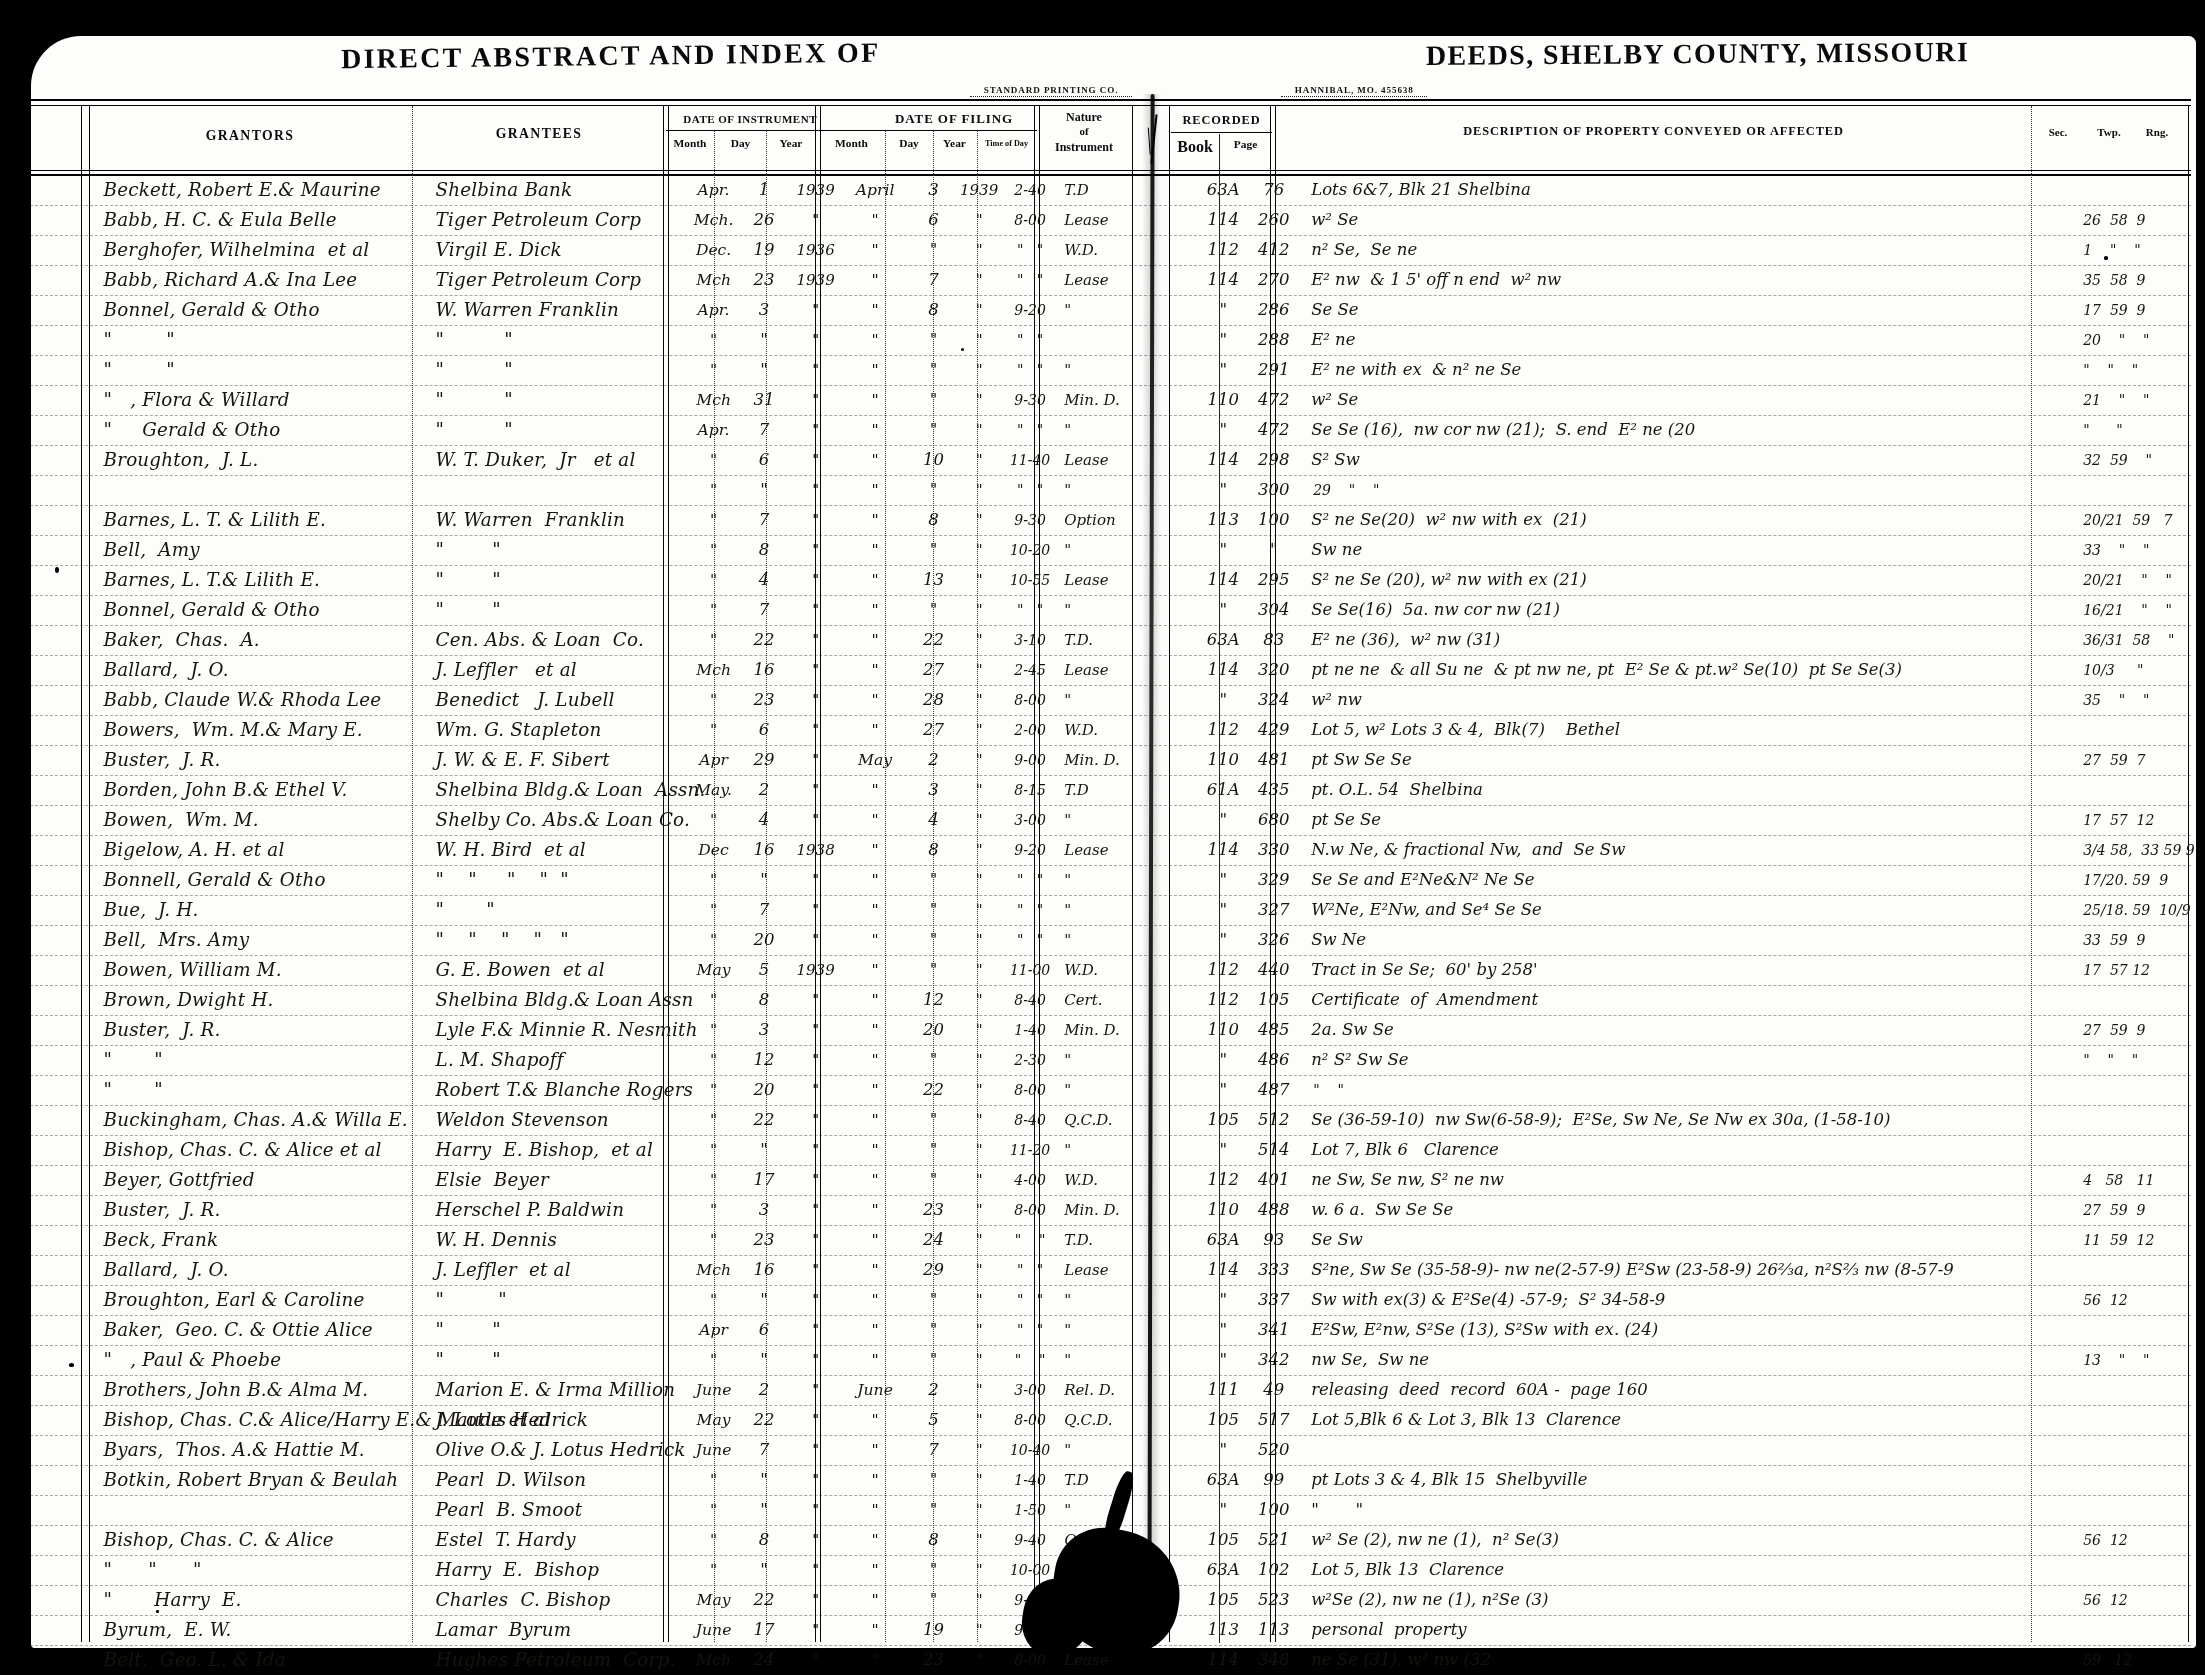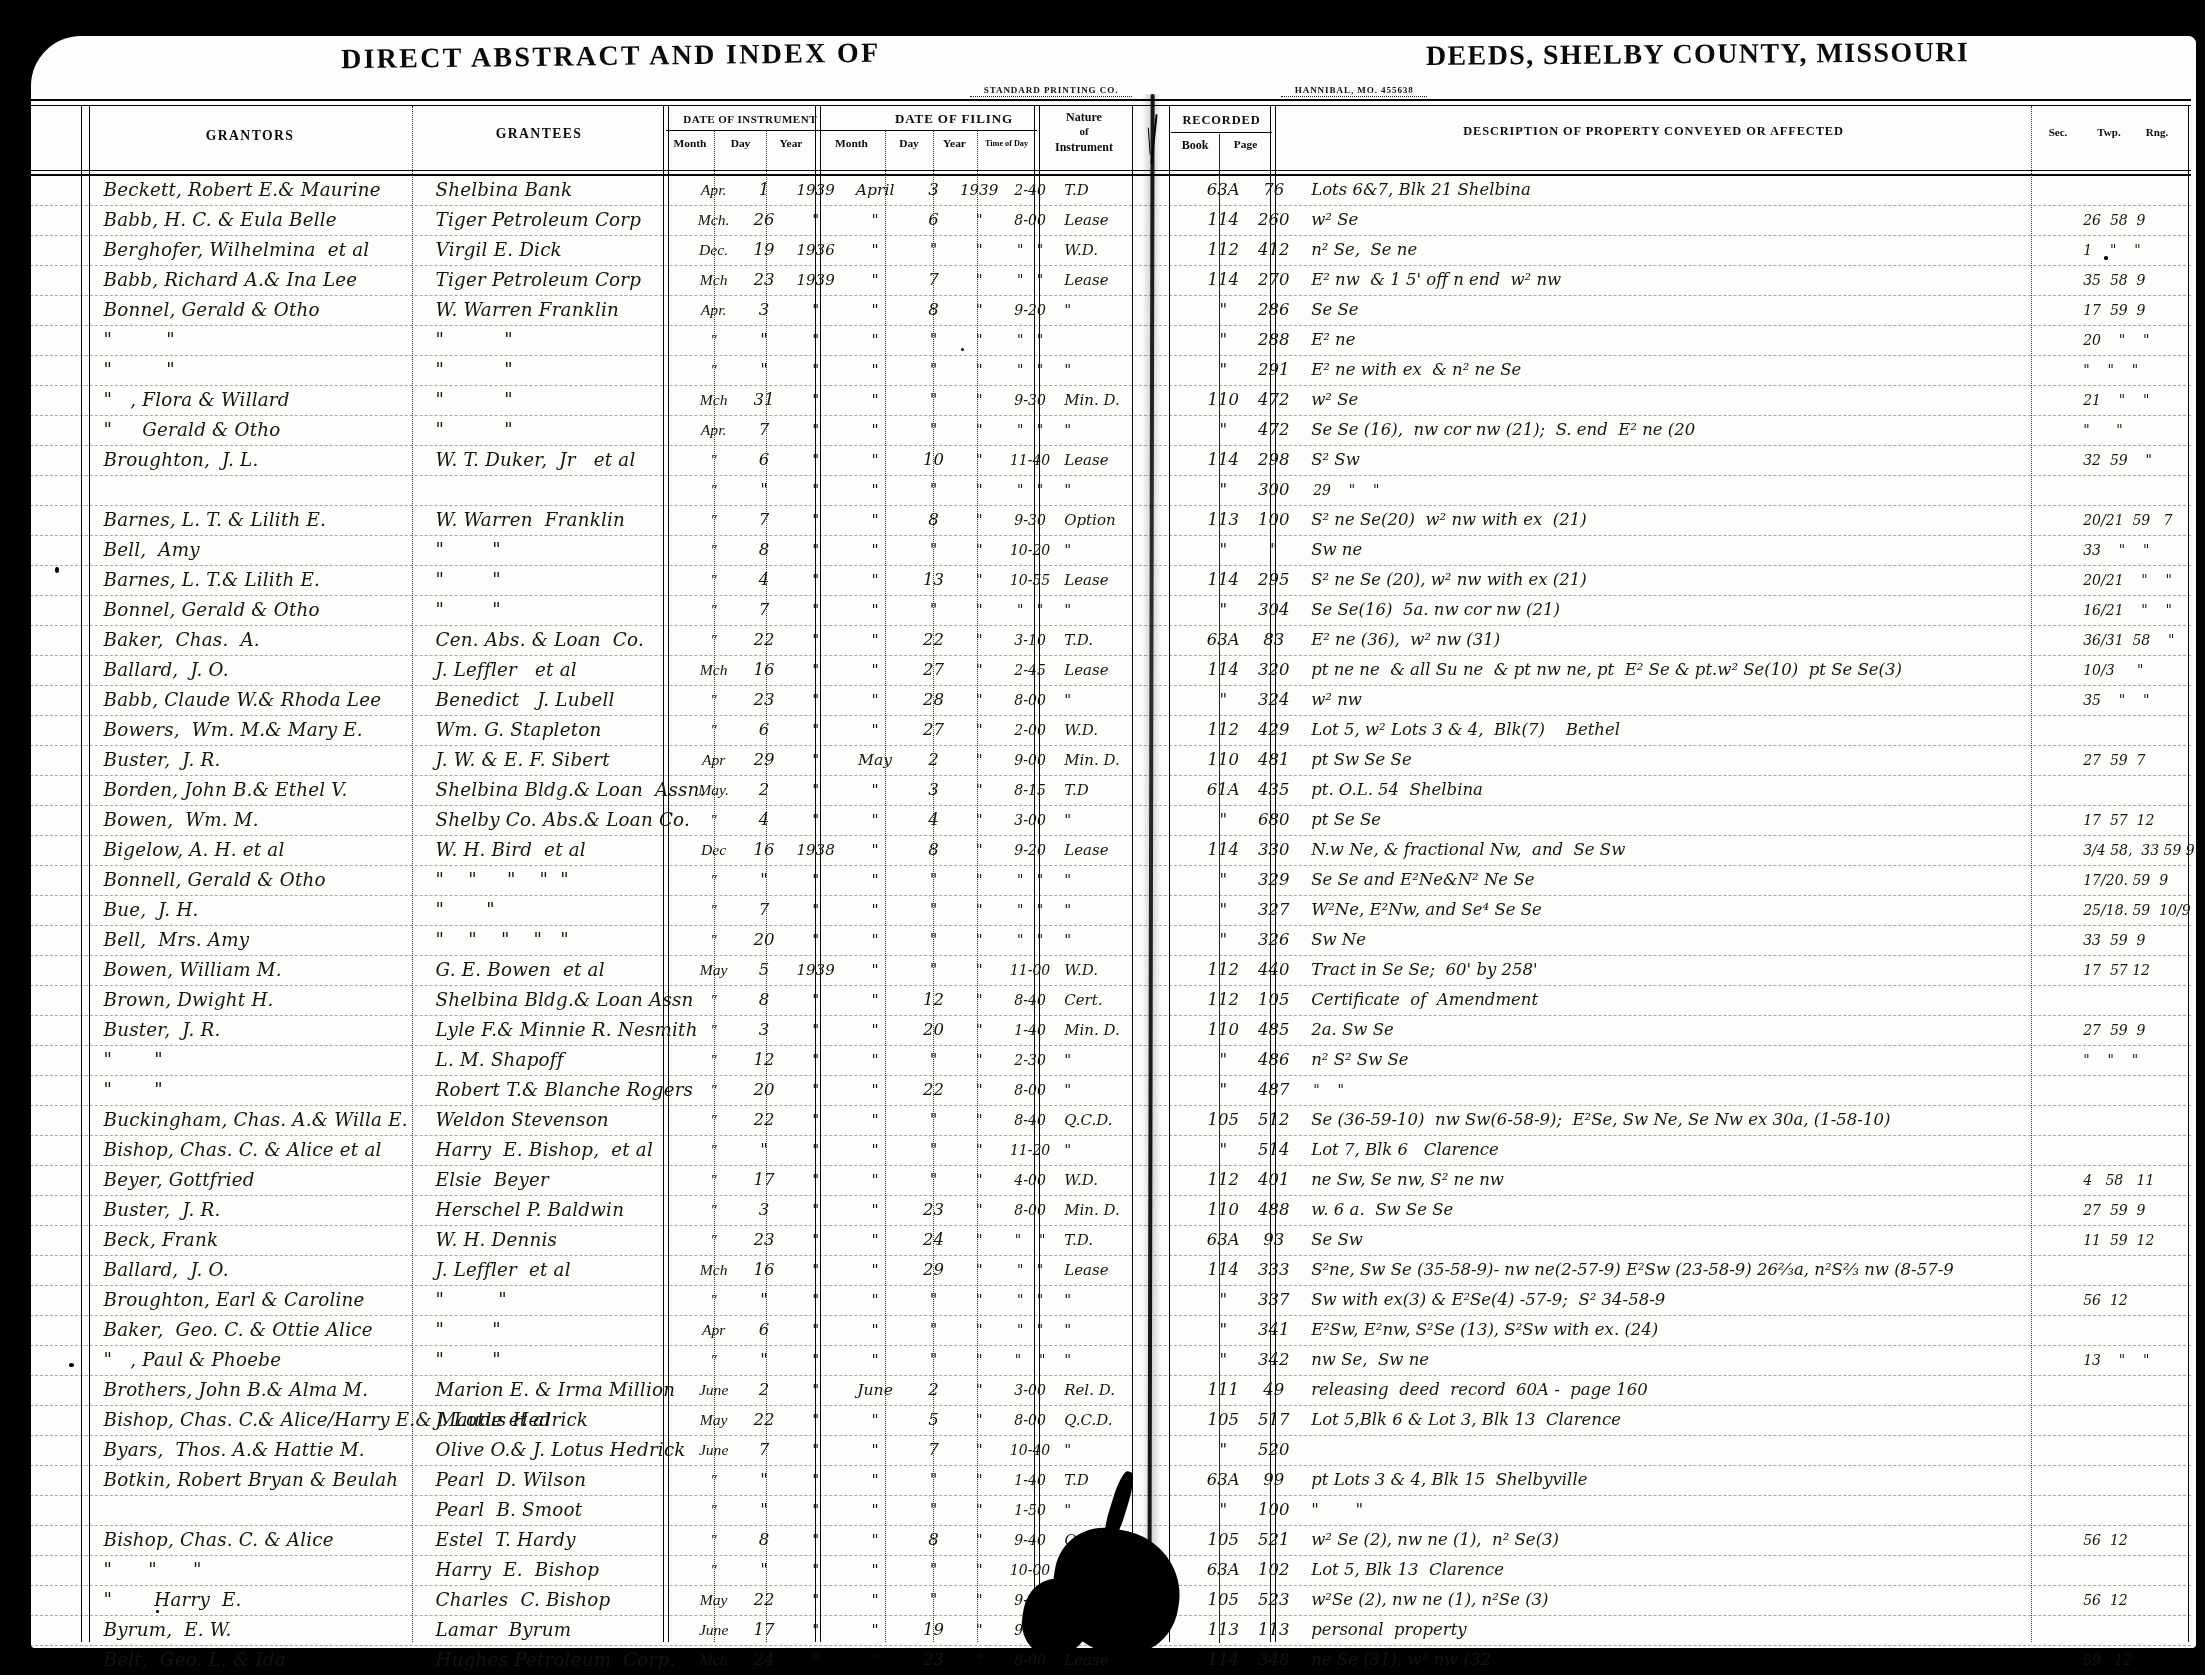--- a/index.html
+++ b/index.html
@@ -25,21 +25,21 @@
   .hlabel{position:absolute;color:#0c0c0c;font-weight:bold;text-align:center;
           font-family:"Liberation Serif",serif;white-space:nowrap;}
   
   .rows{position:absolute;left:30px;top:176px;width:2161px;z-index:3;}
   .trow{display:flex;height:29px;border-bottom:0.5px dashed rgba(25,25,25,.38);}
   .cell{flex:none;line-height:28px;white-space:pre;overflow:visible;
         font-family:"DejaVu Serif",serif;font-style:italic;color:#17130e;}
   .c-margin{width:59px;}
   .c-grantors{width:322px;padding-left:14.6px;font-size:18.3px;}
   .c-grantees{width:254px;padding-left:10px;font-size:18.3px;}
-  .c-inst_month{width:48px;text-align:center;font-size:15.6px;font-family:Liberation Serif, serif;}
+  .c-inst_month{width:48px;text-align:center;font-size:15.6px;}
   .c-inst_day{width:53px;text-align:center;font-size:16.5px;}
   .c-inst_year{width:50px;text-align:center;font-size:15px;}
   .c-file_month{width:69px;text-align:center;font-size:15.6px;}
   .c-file_day{width:48px;text-align:center;font-size:16.5px;}
   .c-file_year{width:43px;text-align:center;font-size:15px;}
   .c-time{width:59px;text-align:center;font-size:14px;}
   .c-nature{width:96px;padding-left:4.6px;font-size:15px;}
   .c-gutter{width:39px;}
   .c-book{width:48px;text-align:center;font-size:16.5px;}
   .c-page{width:53px;text-align:center;font-size:16.5px;}
@@ -114,21 +114,21 @@
   <div class="hlabel" style="left:766px;top:137px;width:50px;font-size:11.4px;">Year</div>
   <div class="hlabel" style="left:817px;top:111px;width:220px;font-size:13px;letter-spacing:0.9px;padding-left:27px;">DATE OF FILING</div>
   <div class="hlabel" style="left:817px;top:137px;width:69px;font-size:11.4px;">Month</div>
   <div class="hlabel" style="left:885px;top:137px;width:48px;font-size:11.4px;">Day</div>
   <div class="hlabel" style="left:933px;top:137px;width:43px;font-size:11.4px;">Year</div>
   <div class="hlabel" style="left:977px;top:139px;width:59px;font-size:8.2px;">Time of Day</div>
   <div class="hlabel" style="left:1036px;top:110px;width:96px;font-size:12px;">Nature</div>
   <div class="hlabel" style="left:1036px;top:125px;width:96px;font-size:11px;">of</div>
   <div class="hlabel" style="left:1036px;top:140px;width:96px;font-size:12px;">Instrument</div>
   <div class="hlabel" style="left:1171px;top:113px;width:101px;font-size:12.4px;letter-spacing:0.9px;">RECORDED</div>
-  <div class="hlabel" style="left:1171px;top:138px;width:48px;font-size:12px;">Book</div>
+  <div class="hlabel" style="left:1171px;top:138px;width:48px;font-size:16px;">Book</div>
   <div class="hlabel" style="left:1219px;top:138px;width:53px;font-size:11.4px;">Page</div>
   <div class="hlabel" style="left:1276px;top:124px;width:755px;font-size:12.4px;letter-spacing:0.9px;">DESCRIPTION OF PROPERTY CONVEYED OR AFFECTED</div>
   <div class="hlabel" style="left:2033px;top:126px;width:50px;font-size:11px;">Sec.</div>
   <div class="hlabel" style="left:2084px;top:126px;width:50px;font-size:11px;">Twp.</div>
   <div class="hlabel" style="left:2132px;top:126px;width:50px;font-size:11px;">Rng.</div>
 
   <div class="rows">
       <div class="trow">
         <div class="cell c-margin"></div>
         <div class="cell c-grantors">Beckett, Robert E.&amp; Maurine</div>

